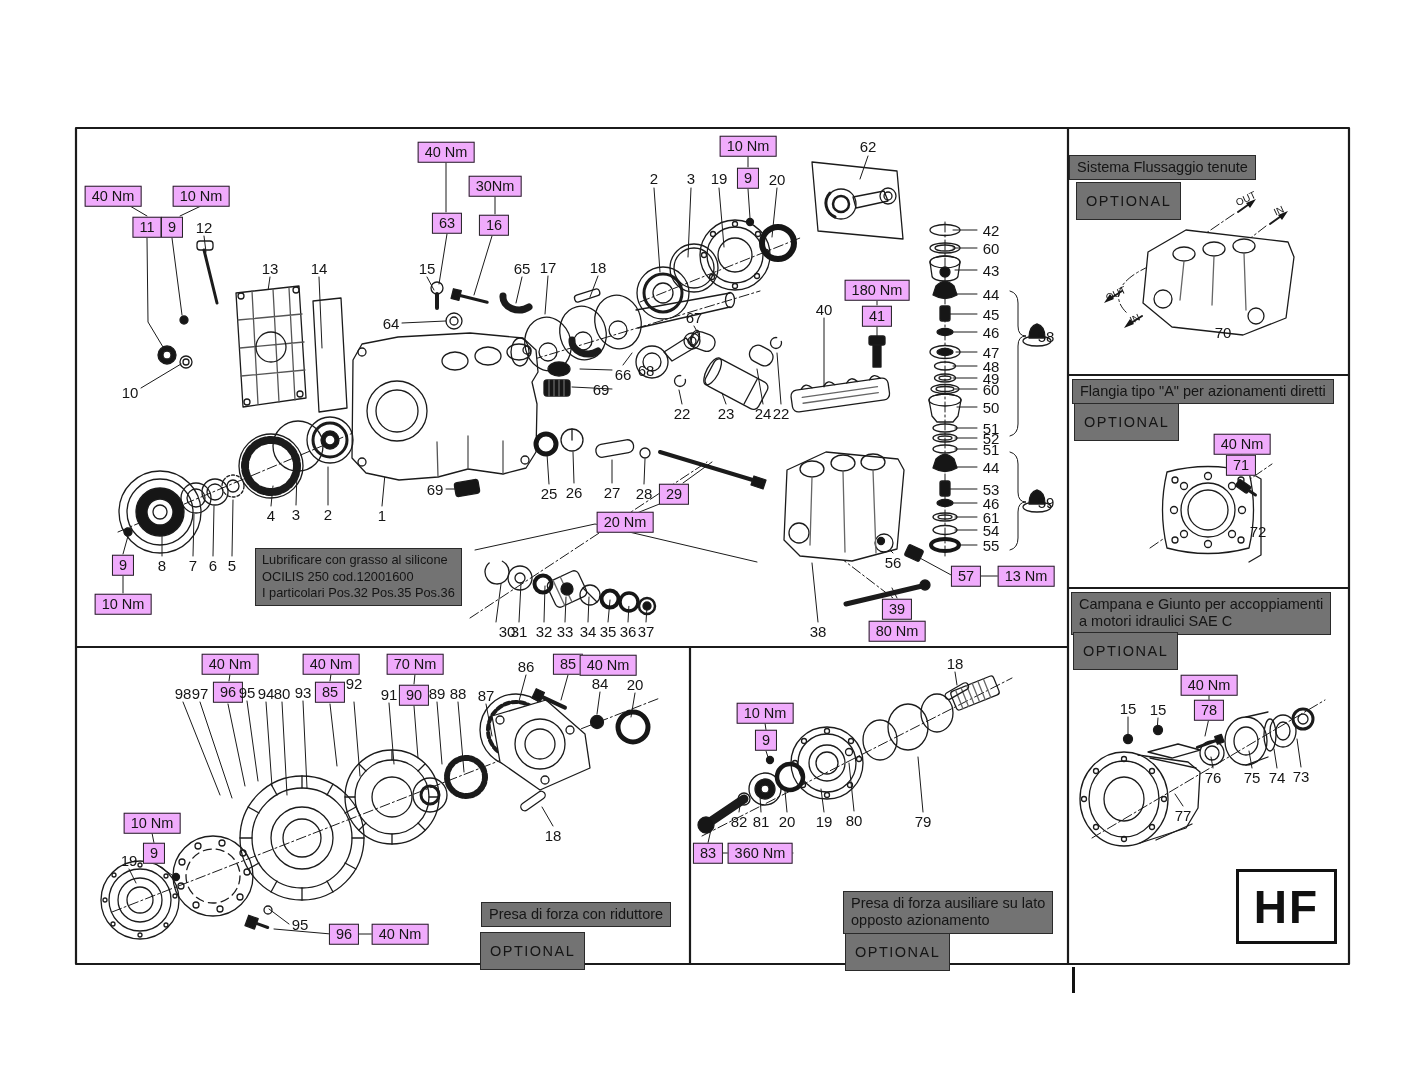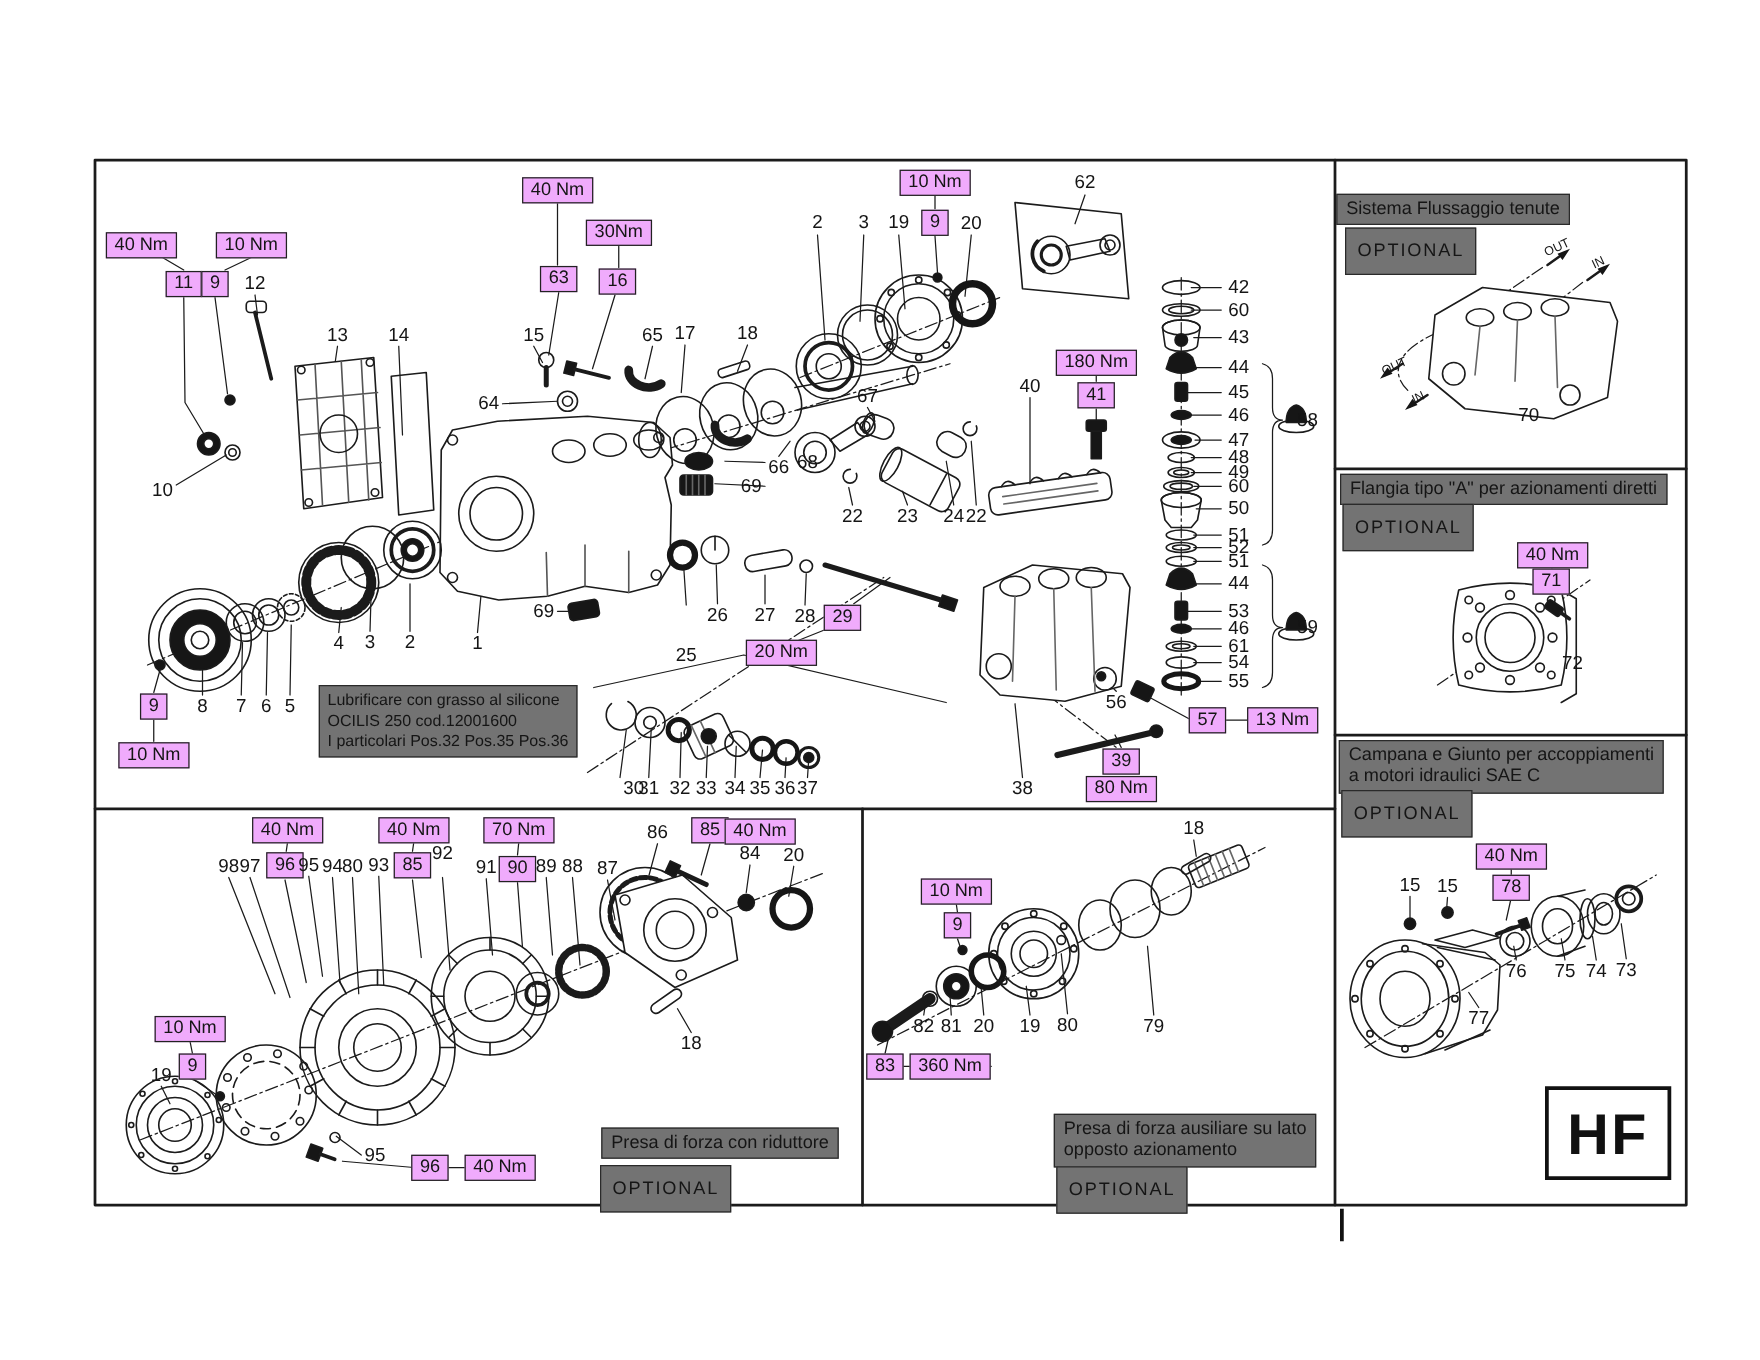--- a/index.html
+++ b/index.html
@@ -633,21 +633,21 @@
       <div class="lbl boxed" style="left: 123px; top: 604px; transform: translate(-50%, -50%);">10 Nm</div>
       <div class="lbl" style="left: 162px; top: 565px; transform: translate(-50%, -50%);">8</div>
       <div class="lbl" style="left: 193px; top: 565px; transform: translate(-50%, -50%);">7</div>
       <div class="lbl" style="left: 213px; top: 565px; transform: translate(-50%, -50%);">6</div>
       <div class="lbl" style="left: 232px; top: 565px; transform: translate(-50%, -50%);">5</div>
       <div class="lbl" style="left: 271px; top: 515px; transform: translate(-50%, -50%);">4</div>
       <div class="lbl" style="left: 296px; top: 514px; transform: translate(-50%, -50%);">3</div>
       <div class="lbl" style="left: 328px; top: 514px; transform: translate(-50%, -50%);">2</div>
       <div class="lbl" style="left: 382px; top: 515px; transform: translate(-50%, -50%);">1</div>
       <div class="lbl" style="left: 435px; top: 489px; transform: translate(-50%, -50%);">69</div>
-      <div class="lbl" style="left: 549px; top: 493px; transform: translate(-50%, -50%); margin-top: 31px;">25</div>
+      <div class="lbl" style="left: 549px; top: 493px; transform: translate(-50%, -50%);">25</div>
       <div class="lbl" style="left: 574px; top: 492px; transform: translate(-50%, -50%);">26</div>
       <div class="lbl" style="left: 612px; top: 492px; transform: translate(-50%, -50%);">27</div>
       <div class="lbl" style="left: 644px; top: 493px; transform: translate(-50%, -50%);">28</div>
       <div class="lbl boxed" style="left: 674px; top: 494px; transform: translate(-50%, -50%);">29</div>
       <div class="lbl boxed" style="left: 625px; top: 522px; transform: translate(-50%, -50%);">20 Nm</div>
       <div class="lbl" style="left: 507px; top: 631px; transform: translate(-50%, -50%);">30</div>
       <div class="lbl" style="left: 519px; top: 631px; transform: translate(-50%, -50%);">31</div>
       <div class="lbl" style="left: 544px; top: 631px; transform: translate(-50%, -50%);">32</div>
       <div class="lbl" style="left: 565px; top: 631px; transform: translate(-50%, -50%);">33</div>
       <div class="lbl" style="left: 588px; top: 631px; transform: translate(-50%, -50%);">34</div>

